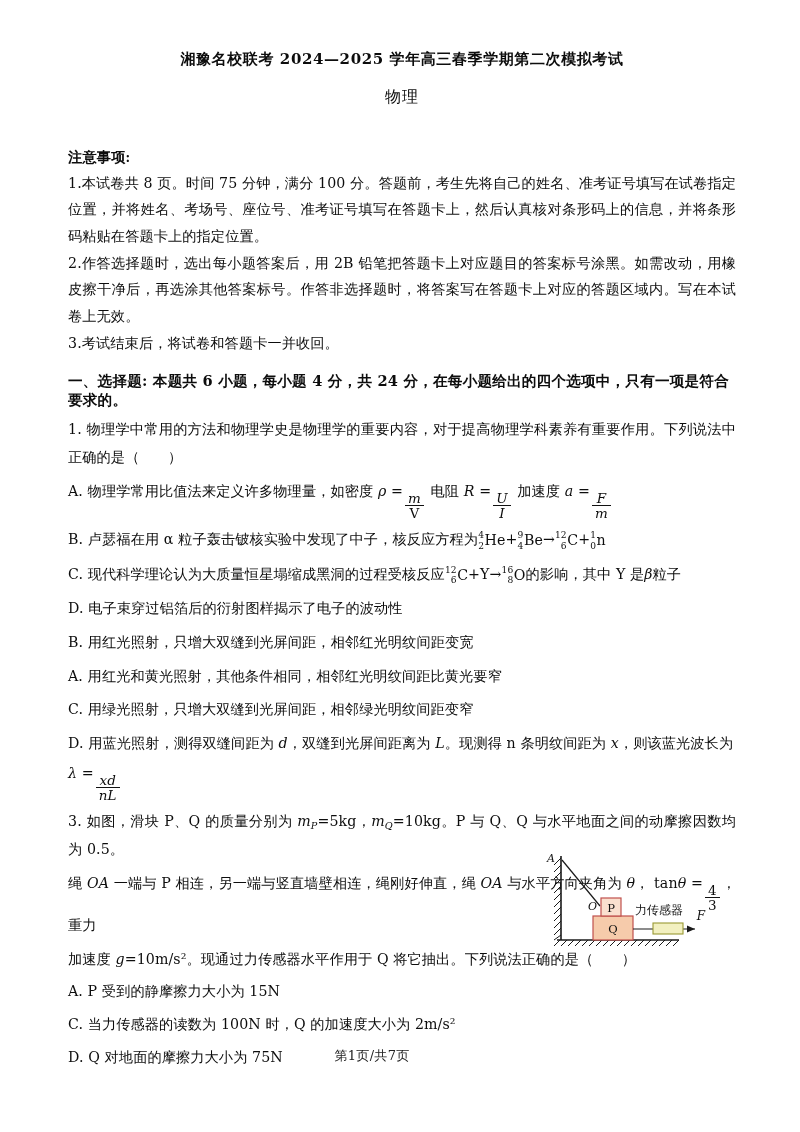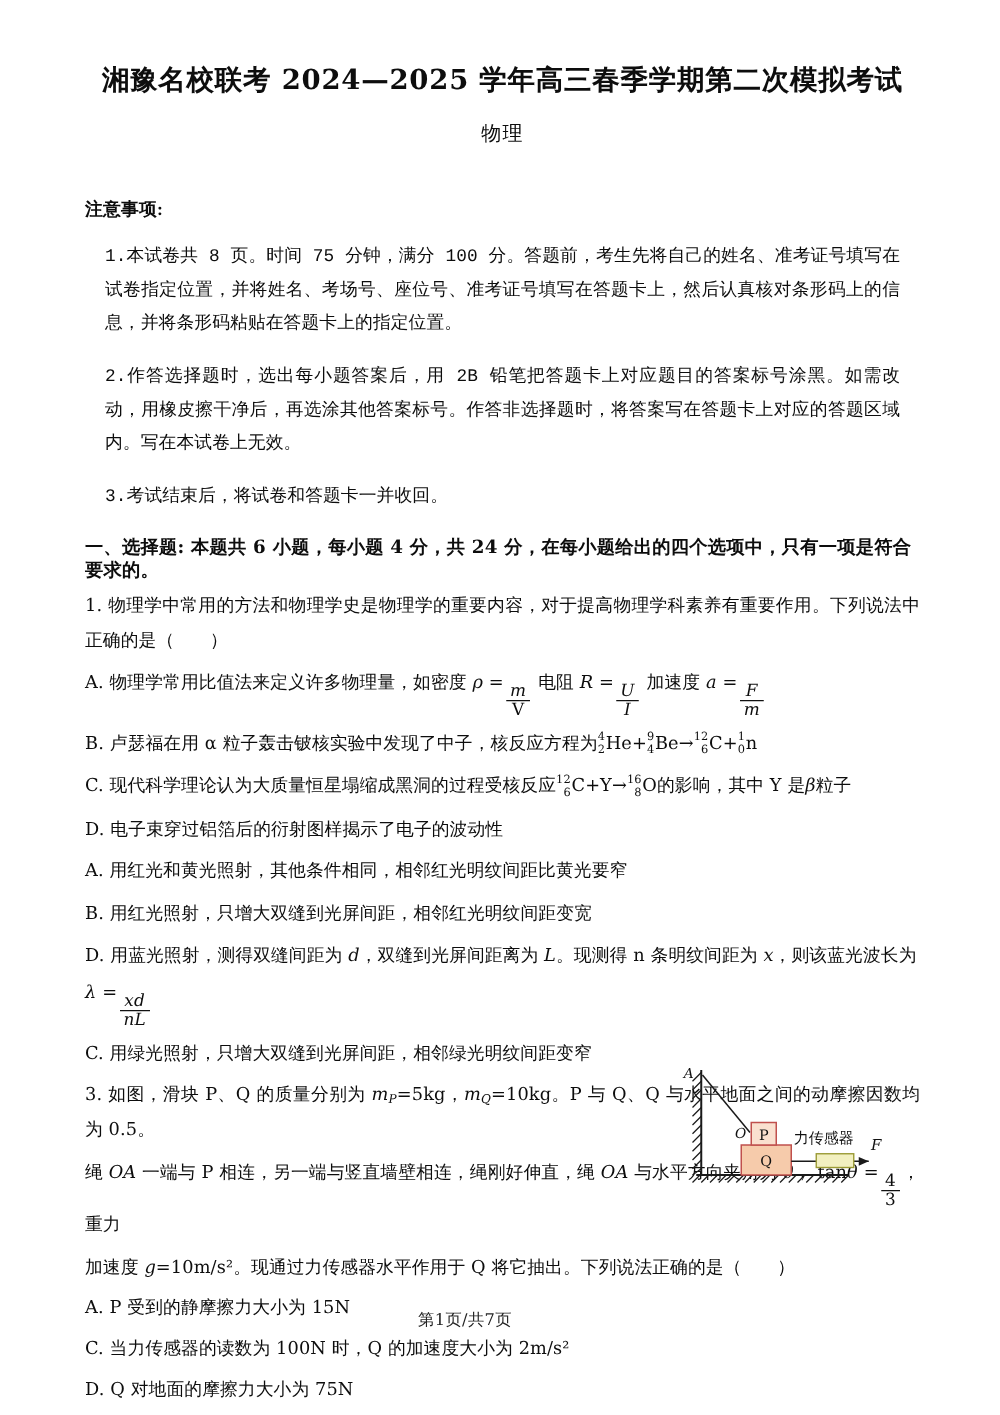--- a/index.html
+++ b/index.html
@@ -25,21 +25,21 @@
   .content {
     position: absolute;
     left: 68px;
     top: 48px;
     width: 668px;
   }
   .doc-title {
     text-align: center;
     font-family: "DejaVu Serif", "Liberation Serif", serif;
     font-weight: bold;
-    font-size: 22px;
+    font-size: 15px;
     letter-spacing: 0.6px;
     line-height: 1.5;
     margin: 0 0 16px 0;
   }
   .doc-subtitle {
     text-align: center;
     font-weight: normal;
     font-size: 16px;
     letter-spacing: 1px;
     margin: 10px 0 0 0;
@@ -49,23 +49,22 @@
     font-size: 14.2px;
     margin-top: 40px;
     margin-bottom: 3px;
     letter-spacing: 0.2px;
     font-family: Liberation Serif, serif;
   }
   .notice-p {
     font-size: 14.2px;
     line-height: 1.88;
     text-align: justify;
-    margin: 16px;
+    margin: 0;
     letter-spacing: 0.1px;
-    font-family: Liberation Mono, monospace;
   }
   .section-head {
     font-weight: bold;
     font-size: 14.6px;
     margin-top: 16px;
     margin-bottom: 4px;
     letter-spacing: 0.2px;
   }
   .q {
     font-size: 14.2px;
@@ -211,44 +210,44 @@
           </span><span class="sym">O</span></span><span>的影响，其中 Y 是</span><span class="mi">β</span><span>粒子</span>
     </p>
 
     <p class="opt">
       <span>D.</span>
       <span>电子束穿过铝箔后的衍射图样揭示了电子的波动性</span>
     </p>
 
 
     <p class="opt">
+      <span>B.</span>
+      <span>用红光照射，只增大双缝到光屏间距，相邻红光明纹间距变宽</span>
+    </p>
+    <p class="opt">
       <span>A.</span>
       <span>用红光和黄光照射，其他条件相同，相邻红光明纹间距比黄光要窄</span>
     </p>
     <p class="opt">
-      <span>B.</span>
-      <span>用红光照射，只增大双缝到光屏间距，相邻红光明纹间距变宽</span>
+      <span>C.</span>
+      <span>用绿光照射，只增大双缝到光屏间距，相邻绿光明纹间距变窄</span>
     </p>
     <p class="opt">
       <span>D.</span>
       <span>用蓝光照射，测得双缝间距为</span>
       <span class="mi">d</span><span>，双缝到光屏间距离为</span>
       <span class="mi">L</span><span>。现测得 n 条明纹间距为</span>
       <span class="mi">x</span><span>，则该蓝光波长为</span>
       <span class="eqline">
         <span class="mi">λ</span>
         <span>=</span><span class="frac">
             <span class="num mi">xd</span>
             <span class="den mi">nL</span>
           </span>
       </span>
-    </p>
-    <p class="opt">
-      <span>C.</span>
-      <span>用绿光照射，只增大双缝到光屏间距，相邻绿光明纹间距变窄</span>
     </p>
 
     <p class="q">
       <span>3.</span>
       <span>如图，滑块 P、Q 的质量分别为</span>
       <span class="mi">m</span><span class="sub mi">P</span><span>=5kg，</span><span class="mi">m</span><span class="sub mi">Q</span><span>=10kg。P 与 Q、Q 与水平地面之间的动摩擦因数均为 0.5。</span>
     </p>
 
     <p class="q">
       <span>绳</span>

